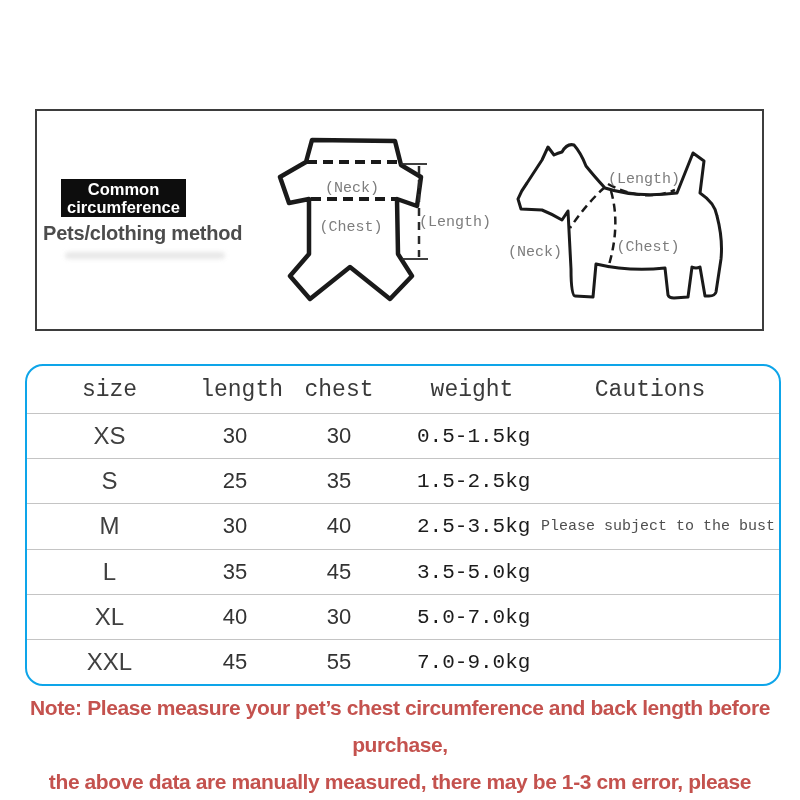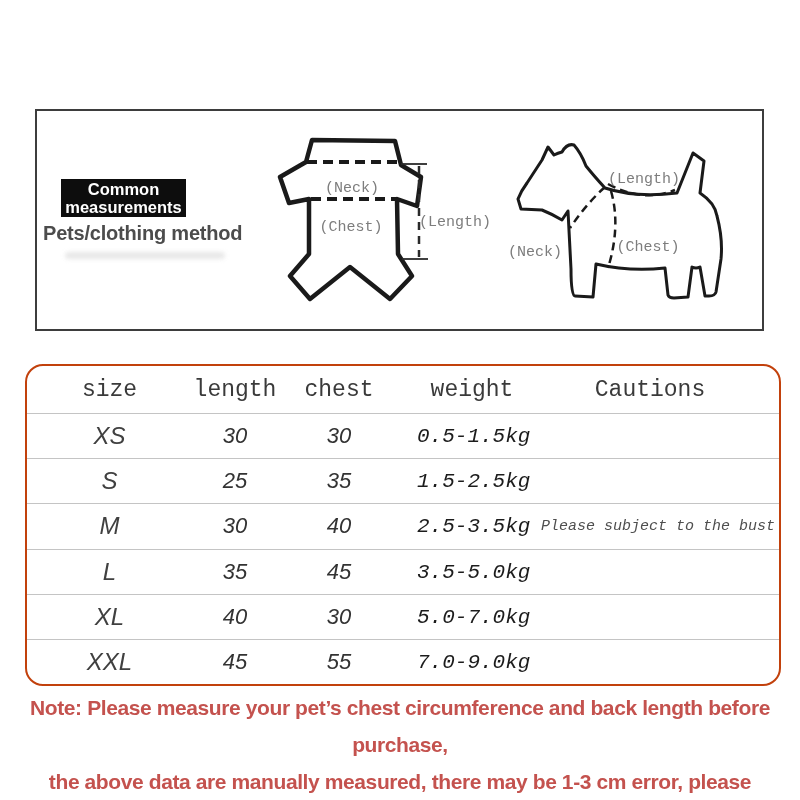--- a/index.html
+++ b/index.html
@@ -14,53 +14,53 @@
          display:flex;flex-direction:column;justify-content:center;}
   .subtitle{position:absolute;left:6px;top:111px;width:200px;font-size:20px;font-weight:bold;
             color:#4c4c4c;letter-spacing:-0.2px;}
   .smudge{position:absolute;left:28px;top:141px;width:160px;height:7px;background:#e2e2e2;
           border-radius:4px;filter:blur(2px);opacity:.8;}
 
   svg text{font-family:"Liberation Mono",monospace;font-size:15px;fill:#7d7d7d;}
 
   
   .size-table{position:absolute;left:25px;top:328px;width:752px;height:318px;
-              border:2px solid #c2410c;border-radius:18px;background:#fff;
+              border:2px solid #0ea5e9;border-radius:18px;background:#fff;
               display:flex;flex-direction:column;overflow:hidden;}
   .t-row{position:relative;flex:1;}
   .t-row.header{flex:none;height:47px;}
   .t-row + .t-row{border-top:1.5px solid #c4c4c4;}
-  .cell{position:absolute;top:50%;transform:translateY(-50%);color:#333;font-style:italic;}
+  .cell{position:absolute;top:50%;transform:translateY(-50%);color:#333;}
   .c-size  {left:0;width:165px;text-align:center;font-size:24px;color:#404040;}
   .c-length{left:165px;width:86px;text-align:center;font-size:22px;color:#333;}
   .c-chest {left:255px;width:114px;text-align:center;font-size:22px;color:#333;}
   .c-weight{left:390px;font-family:"Liberation Mono",monospace;font-size:21px;color:#1c1c1c;}
   .c-caution{left:514px;font-family:"Liberation Mono",monospace;font-size:15px;color:#4f4f4f;white-space:nowrap;}
   .header .hcell{position:absolute;top:50%;transform:translateY(-50%);
                  font-family:"Liberation Mono",monospace;font-size:23px;color:#3a3a3a;}
   .h-size  {left:0;width:165px;text-align:center;}
-  .h-length{left:160px;width:96px;text-align:center;}
+  .h-length{left:160px;width:96px;text-align:right;}
   .h-chest {left:252px;width:120px;text-align:center;}
   .h-weight{left:390px;width:110px;text-align:center;}
   .h-cautions{left:520px;width:206px;text-align:center;}
 
   
   .note{position:absolute;left:0;top:653px;width:800px;text-align:center;
         font-weight:bold;font-size:21px;line-height:37px;letter-spacing:-0.4px;color:#c4524e;}
 </style>
 </head>
 <body>
 
 <div id="stage">
 
   <div class="diagram-box">
 
     <div class="badge">
       <span>Common</span>
-      <span>measurements</span>
+      <span>circumference</span>
     </div>
 
     <div class="subtitle">Pets/clothing method</div>
     <div class="smudge"></div>
 
     <svg style="position:absolute;left:228px;top:13px;" width="250" height="199" viewBox="0 0 250 199">
       <path d="M47,16 L130,17 L136,41 L156,53 L152,82 L132,75 L133,130 L147,152 L125,175
                L85,143 L45,175 L25,152 L44,130 L44,75 L24,79 L15,53 L41,38 Z" fill="none" stroke="#1a1a1a" stroke-width="4.5" stroke-linejoin="round" stroke-linecap="round"></path>
       <path d="M42,38 L136,38" fill="none" stroke="#1a1a1a" stroke-width="4" stroke-dasharray="10,6"></path>
       <path d="M46,75 L131,75" fill="none" stroke="#1a1a1a" stroke-width="4" stroke-dasharray="10,6"></path>

